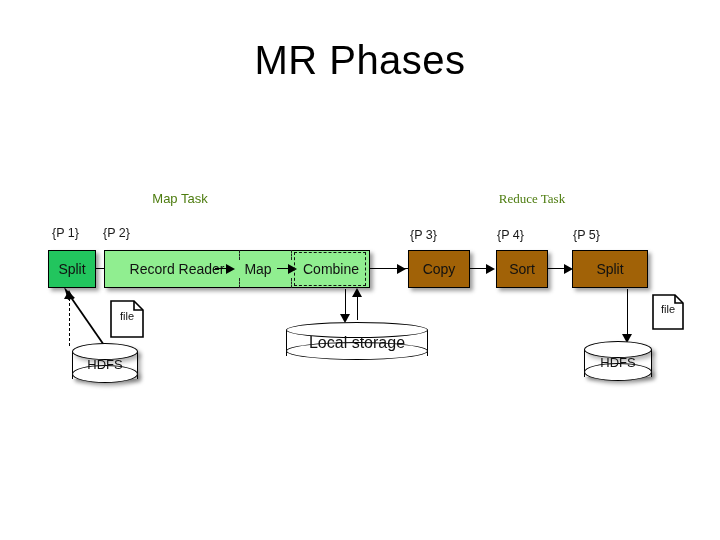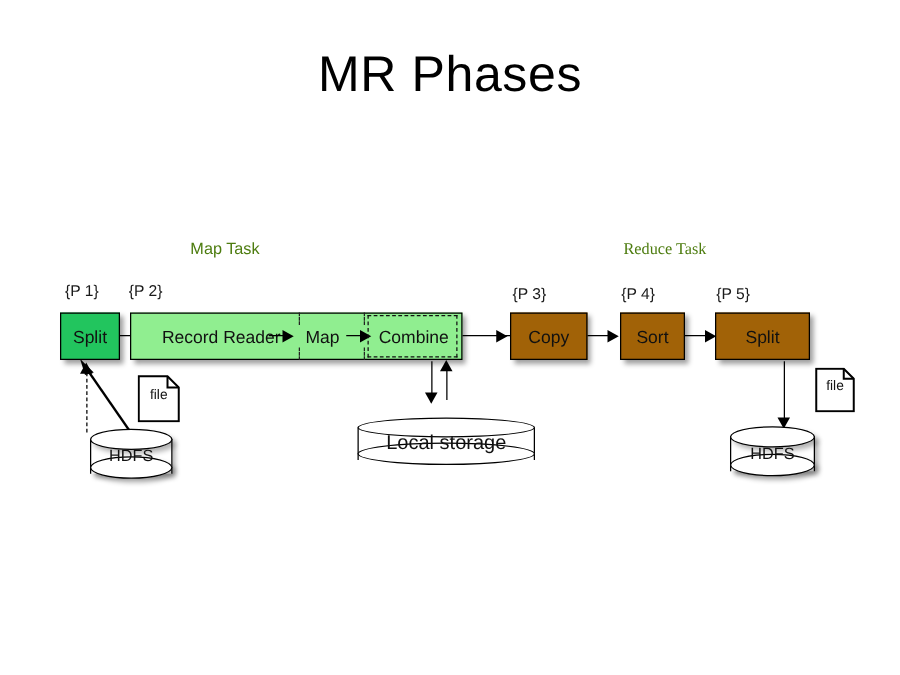--- a/index.html
+++ b/index.html
@@ -288,21 +288,21 @@
       <div class="cyl-top" style="top:0px; width:66px; height:17px;"></div>
       <div class="cyl-text" style="top:14px;">HDFS</div>
     </div>
 
     <div class="vline" style="left:345px; top:289px; height:28px;"></div>
     <div class="arrow-d" style="left:340px; top:314px;"></div>
 
     <div class="vline" style="left:357px; top:292px; height:28px;"></div>
     <div class="arrow-u" style="left:352px; top:288px;"></div>
 
-    <div class="cyl" style="left:286px; top:322px; width:142px; height:42px;margin-top:12px;">
+    <div class="cyl" style="left:286px; top:322px; width:142px; height:42px;">
       <div class="cyl-body" style="top:8px; width:142px; height:26px;"></div>
       <div class="cyl-bottom" style="top:20px; width:142px; height:18px;"></div>
       <div class="cyl-top" style="top:0px; width:142px; height:16px;"></div>
       <div class="cyl-text" style="top:12px; font-size:16px;">Local storage</div>
     </div>
 
     <div class="vline" style="left:627px; top:289px; height:50px;"></div>
     <div class="arrow-d" style="left:622px; top:334px;"></div>
 
     <svg class="fileicon" style="left:652px; top:294px; width:32px; height:36px;" width="32" height="36" viewBox="0 0 32 36">

